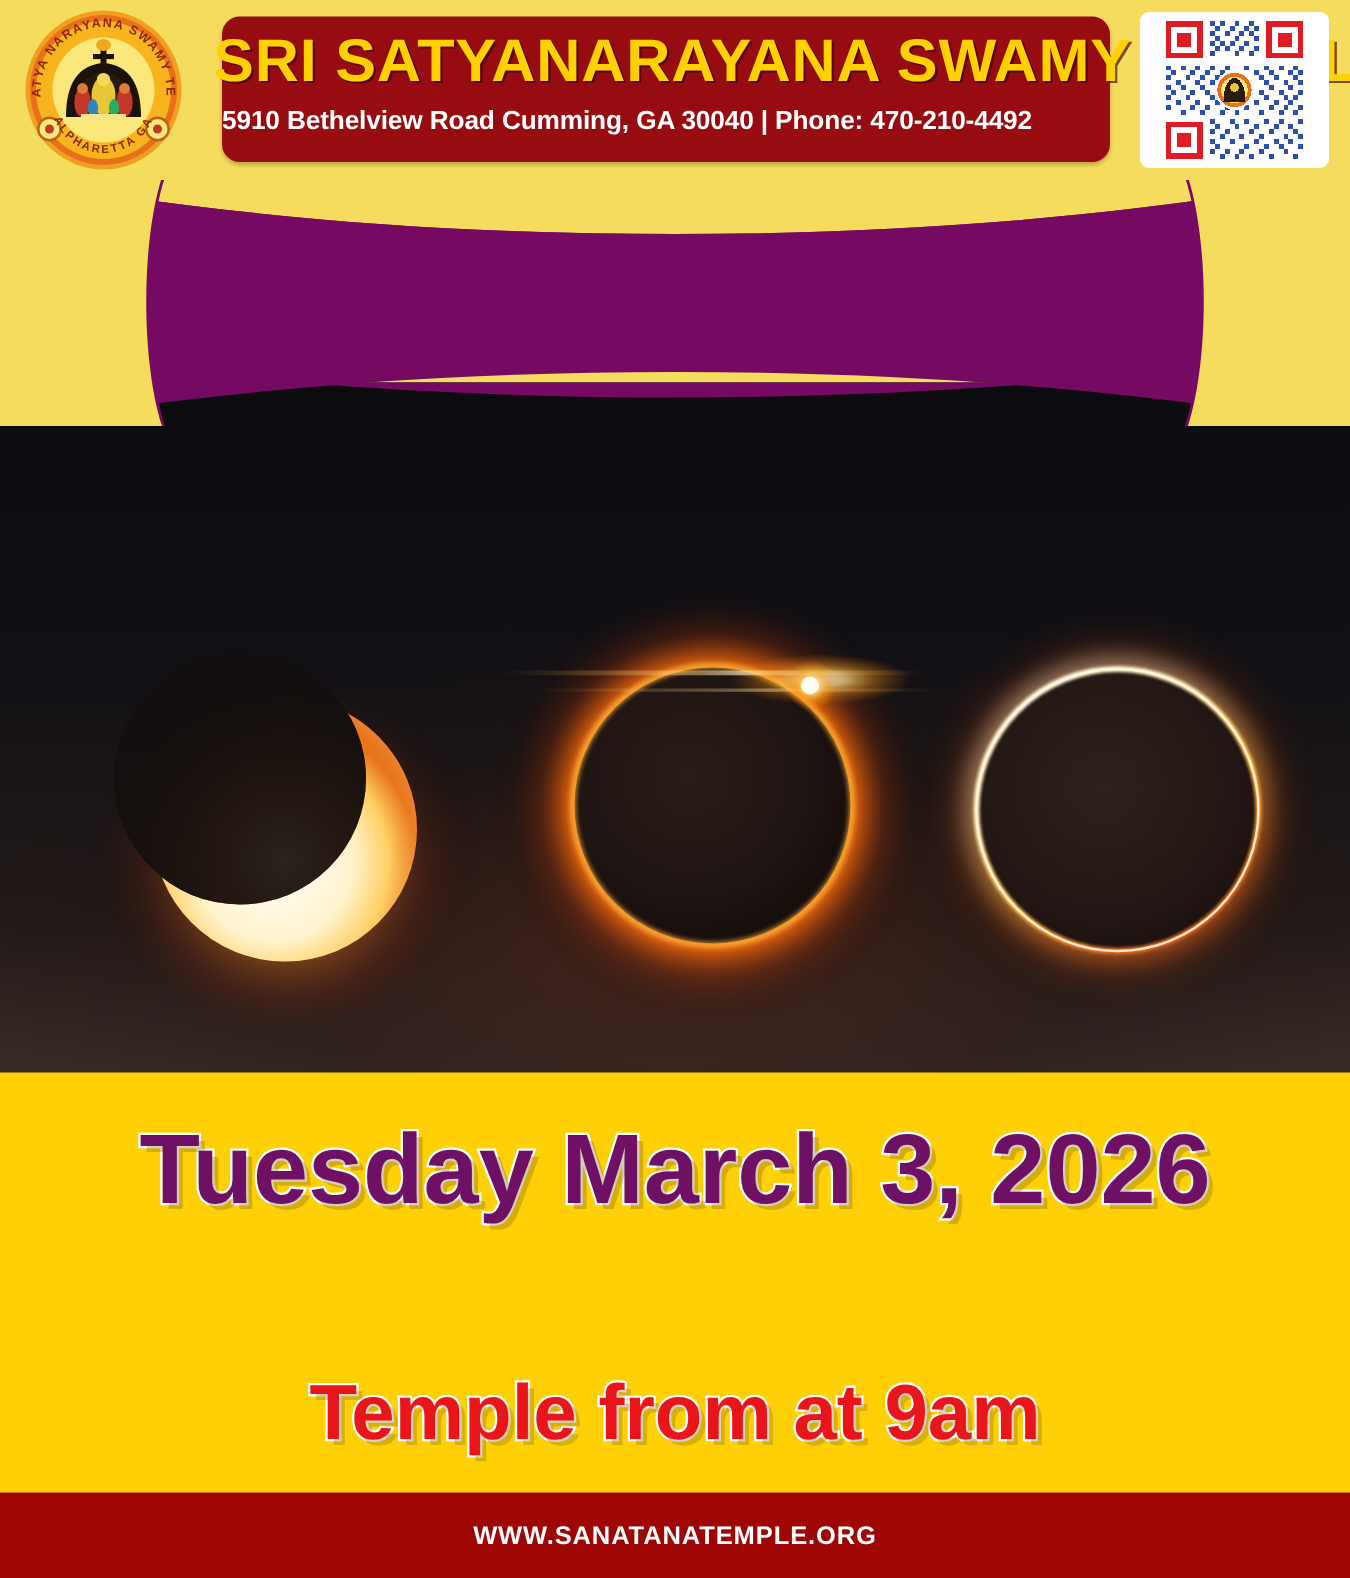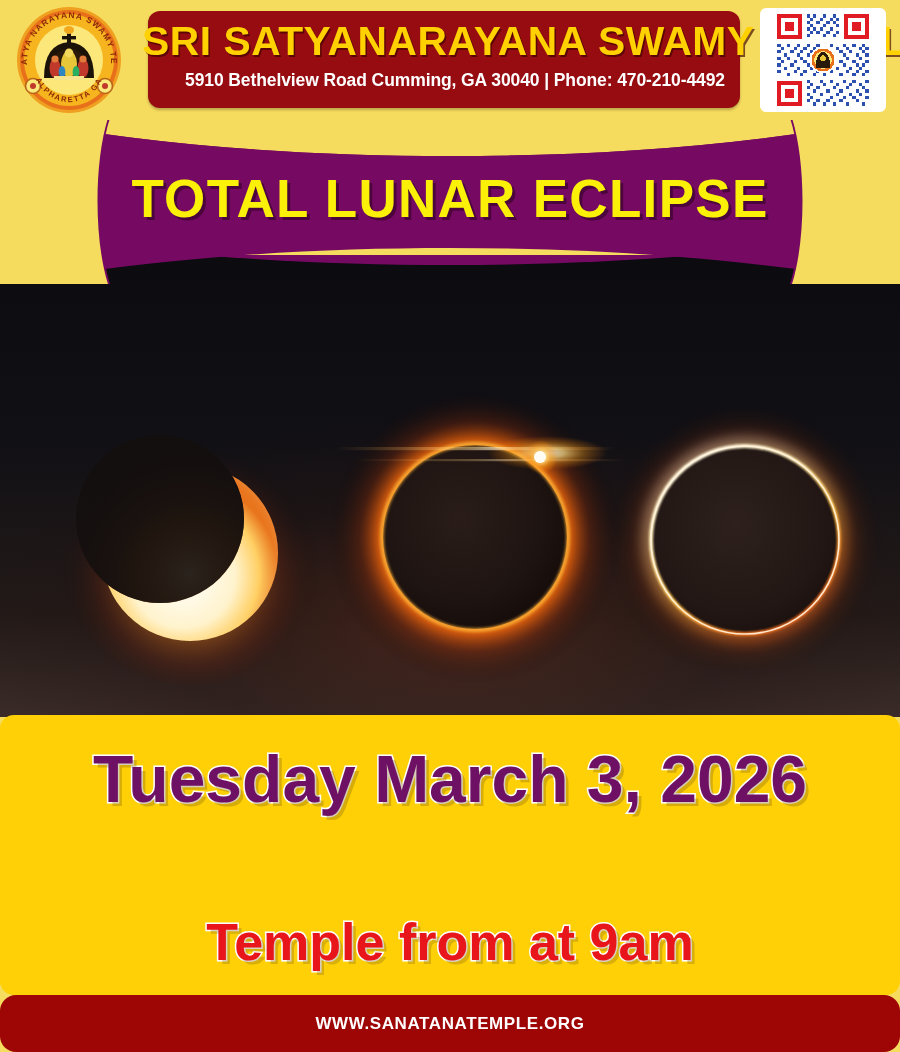--- a/index.html
+++ b/index.html
@@ -57,21 +57,20 @@
     position: absolute;
     left: 0; top: 58px;
     width: 511px;
     text-align: center;
     color: #ffffff;
     font-size: 17.5px;
     font-weight: bold;
     white-space: nowrap;
     letter-spacing: -.1px;
     line-height: 22px;
-    margin-left: 37px;
   }
   .qr-box {
     position: absolute;
     left: 760px; top: 8px;
     width: 126px; height: 104px;
     background: #ffffff;
     border-radius: 6px;
     padding: 3px;
     box-sizing: border-box;
   }
@@ -120,21 +119,20 @@
   .phase { position: absolute; }
   .phase svg { display:block; }
 
   
   .date-block {
     position: absolute;
     left: 0; top: 715px;
     width: 900px; height: 280px;
     background: #FFD005;
     z-index: 3;
-    border-radius: 14px;
   }
   .date-line {
     width: 900px;
     text-align: center;
     color: #6E1164;
     font-weight: bold;
     font-stretch: condensed;
     white-space: nowrap;
     -webkit-text-stroke: 3px #ffffff;
     paint-order: stroke fill;
@@ -157,21 +155,20 @@
     text-shadow: 4px 4px 0 rgba(120,90,20,.28);
   }
 
   
   .footer {
     position: absolute;
     left: 0; top: 995px;
     width: 900px; height: 57px;
     background: #9E0606;
     z-index: 4;
-    border-radius: 16px;
   }
   .footer-url {
     position: absolute;
     left: 0; top: 18px;
     width: 900px;
     text-align: center;
     color: #ffffff;
     font-size: 17px;
     font-weight: bold;
     letter-spacing: .6px;
@@ -407,21 +404,20 @@
       <path d="M0,6 L110,6 C96,48 96,128 110,172 L0,172 Z" fill="#760A63"></path>
       <path d="M900,6 L790,6 C804,48 804,128 790,172 L900,172 Z" fill="#760A63"></path>
       <path d="M0,6 C160,34 300,44 450,44 C600,44 740,34 900,6 L900,20
                C740,48 600,58 450,58 C300,58 160,48 0,20 Z" fill="#760A63"></path>
       <path d="M108,6 C94,50 94,128 108,172 L0,172 L0,6 Z" fill="#F6DC5E"></path>
       <path d="M792,6 C806,50 806,128 792,172 L900,172 L900,6 Z" fill="#F6DC5E"></path>
       <path d="M0,6 L900,6 L900,0 L0,0 Z" fill="#F6DC5E"></path>
       <path d="M0,160 C160,146 300,140 450,140 C600,140 740,146 900,160 L900,178 L0,178 Z" fill="#0c0c10" opacity="0"></path>
     </svg>
   </div>
-  <div class="banner-title">TOTAL LUNAR ECLIPSE</div>
 
   <div class="eclipse-stage">
     <div class="eclipse-bg"></div>
 
     <svg style="position:absolute;left:0;top:-30px;width:900px;height:60px" viewBox="0 0 900 60" xmlns="http://www.w3.org/2000/svg">
       <path d="M0,0 L900,0 L900,8 C740,30 600,40 450,40 C300,40 160,30 0,8 Z" fill="#760A63"></path>
     </svg>
 
     <div class="phase" style="left:40px; top:140px;">
       <svg width="300" height="300" viewBox="0 0 300 300" xmlns="http://www.w3.org/2000/svg">

